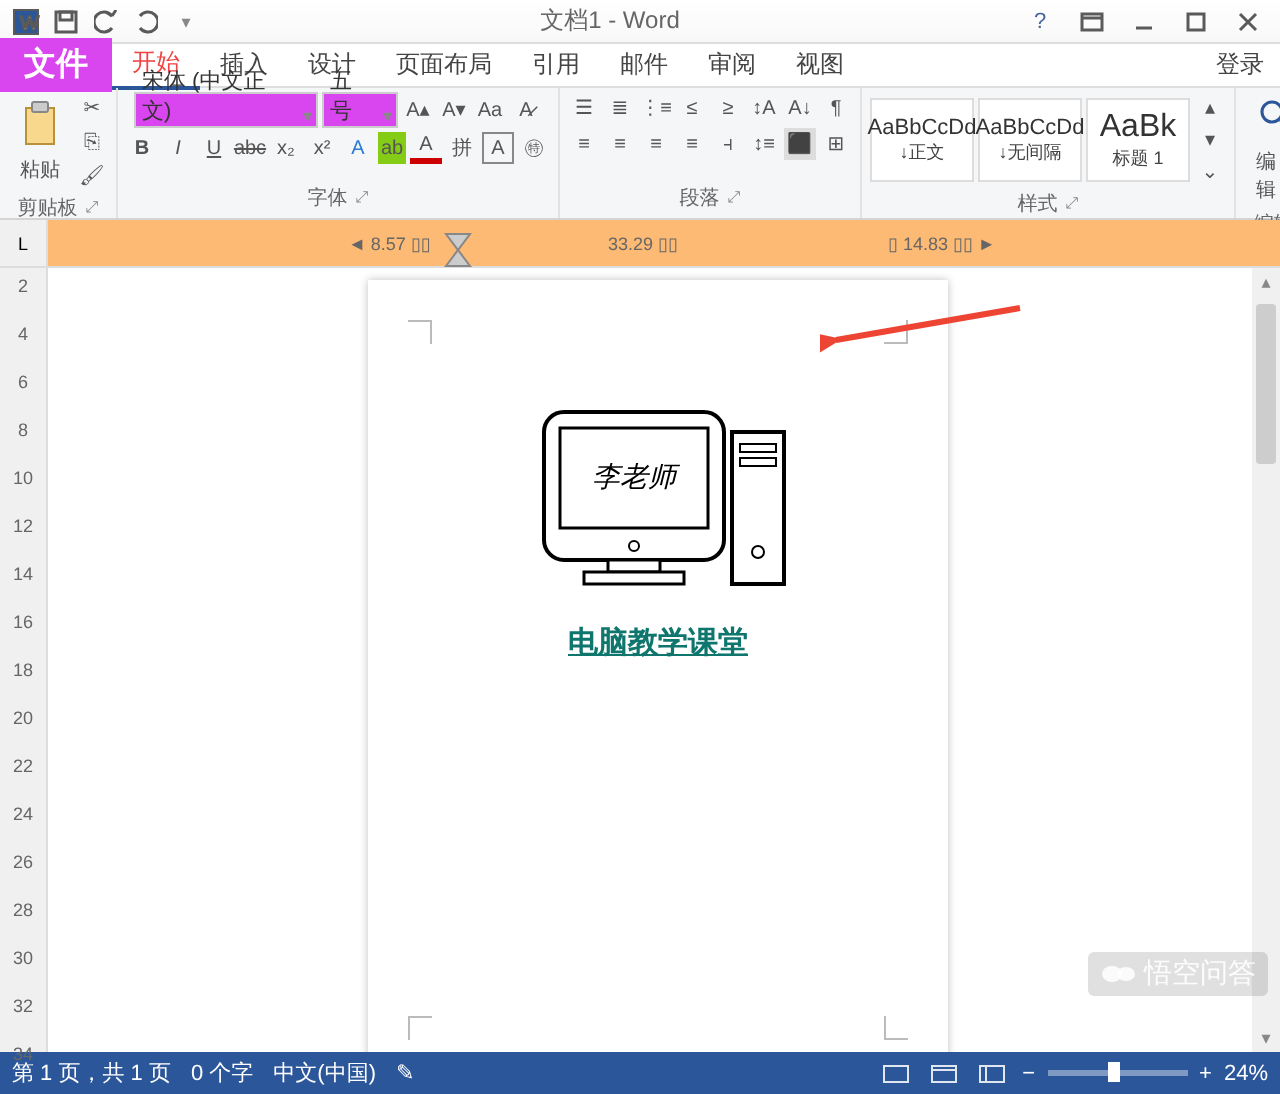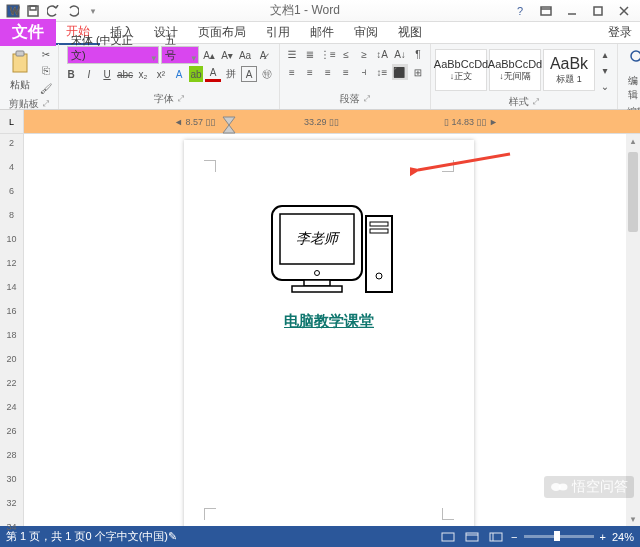--- a/index.html
+++ b/index.html
@@ -39,21 +39,21 @@
     .page { position:absolute; left:160px; top:6px; width:290px; height:400px; background:#fff; box-shadow:0 0 4px rgba(0,0,0,0.25);}
     .margin-marks { position:absolute; inset:20px; }
     .crop { position:absolute; width:12px; height:12px; border-color:#bbb; border-style:solid;}
     .crop.tl { top:0;left:0;border-width:0 0 1px 1px; transform:rotate(180deg);}
     .crop.tr { top:0;right:0;border-width:0 0 1px 1px; transform:rotate(-90deg);}
     .crop.bl { bottom:0;left:0;border-width:0 0 1px 1px; transform:rotate(90deg);}
     .crop.br { bottom:0;right:0;border-width:0 0 1px 1px;}
     .doc-content { position:absolute; top:56px; left:0; right:0; display:flex; flex-direction:column; align-items:center;}
     .doc-text { font-weight:bold; font-size:15px; color:#0f766e; margin-top:6px;text-decoration:underline;}
     .monitor-text { font-style:italic; font-size:14px; font-family:"KaiTi",serif;}
-    .statusbar { background:#2b579a; color:#fff; height:21px; display:flex; align-items:center; font-size:11px; padding:0 6px; gap:0;}
+    .statusbar { background:#2b579a; color:#fff; height:21px; display:flex; align-items:center; font-size:11px; padding:0 6px; gap:10px;}
     .statusbar .right { margin-left:auto; display:flex; align-items:center; gap:6px;}
     .view-btn { width:18px; height:14px; display:flex; align-items:center; justify-content:center; opacity:0.85;}
     .zoom-slider { width:70px; height:3px; background:rgba(255,255,255,0.4); position:relative;}
     .zoom-slider .thumb { position:absolute; width:6px; height:10px; background:#fff; top:-4px; left:30px;}
     .scroll-v { position:absolute; right:0; top:0; bottom:0; width:14px; background:#f0f0f0; display:flex; flex-direction:column;}
     .scroll-v .arr { height:14px; display:flex; align-items:center; justify-content:center; color:#888; font-size:9px;}
     .scroll-v .track { flex:1; position:relative;}
     .scroll-v .thumb { position:absolute; left:2px; right:2px; top:4px; height:80px; background:#cdcdcd; border-radius:2px;}
     .watermark { position:absolute; right:6px; bottom:28px; color:rgba(255,255,255,0.9); font-size:14px; background:rgba(0,0,0,0.12); padding:2px 6px; border-radius:3px; display:flex; align-items:center; gap:4px;}
     svg { display:block; }

